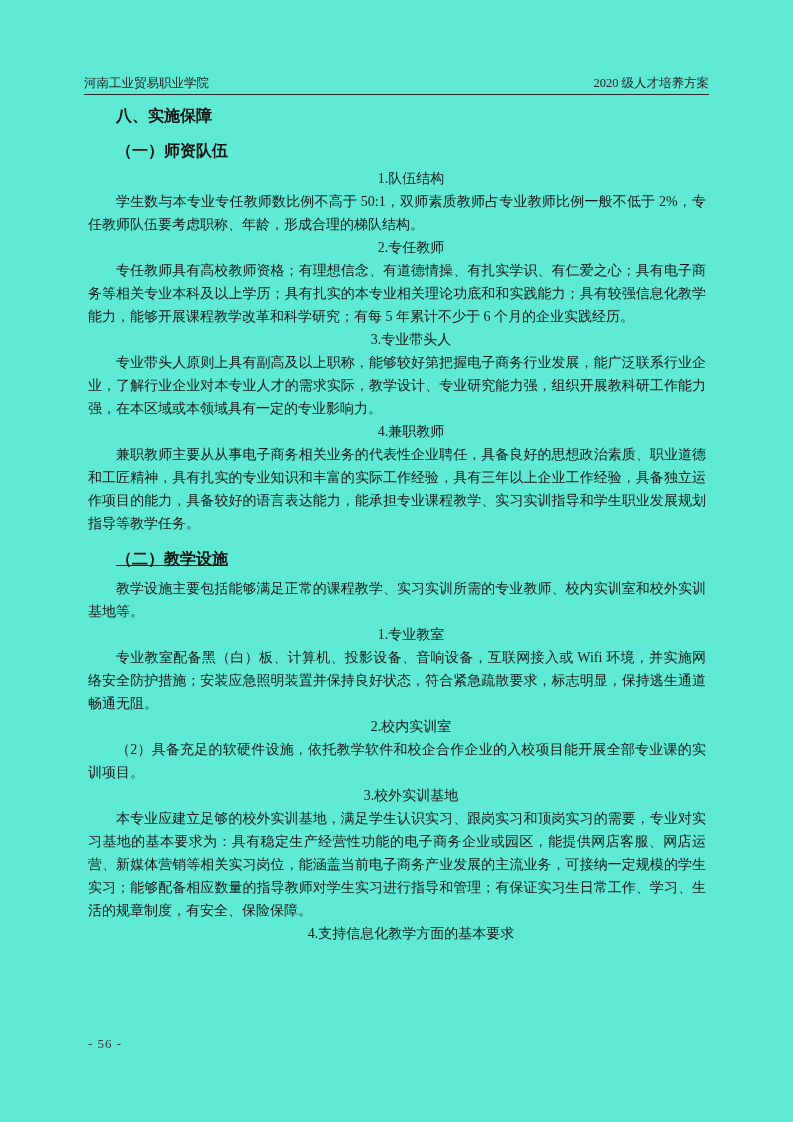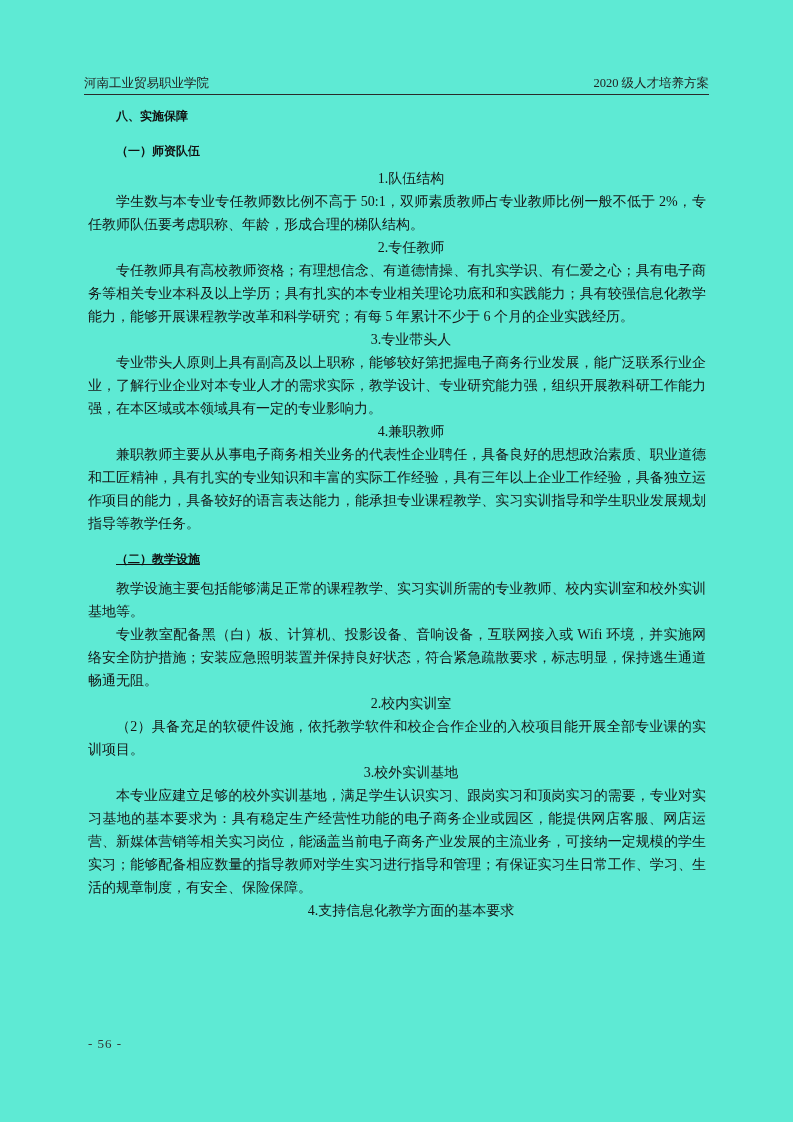--- a/index.html
+++ b/index.html
@@ -38,30 +38,30 @@
     left: 88px;
     width: 618px;
     font-family: "Liberation Serif", serif;
     font-size: 14px;
     line-height: 23px;
     color: #161616;
   }
   .doc-title {
     font-family: "Liberation Sans", sans-serif;
     font-weight: 700;
-    font-size: 12px;
+    font-size: 16px;
     line-height: 24px;
     margin: 2px 0 12px 0;
     padding-left: 28px;
     color: #111111;
   }
   .section-heading {
     font-family: "Liberation Sans", sans-serif;
     font-weight: 700;
-    font-size: 12px;
+    font-size: 16px;
     line-height: 22px;
     margin: 0 0 5px 0;
     padding-left: 28px;
     color: #111111;
   }
   .section-heading.second {
     margin-top: 13px;
     margin-bottom: 7px;
     text-decoration: underline;
   }
@@ -113,20 +113,21 @@
     <p class="sub-item">3.专业带头人</p>
     <p class="para">专业带头人原则上具有副高及以上职称，能够较好第把握电子商务行业发展，能广泛联系行业企业，了解行业企业对本专业人才的需求实际，教学设计、专业研究能力强，组织开展教科研工作能力强，在本区域或本领域具有一定的专业影响力。</p>
 
     <p class="sub-item">4.兼职教师</p>
     <p class="para">兼职教师主要从从事电子商务相关业务的代表性企业聘任，具备良好的思想政治素质、职业道德和工匠精神，具有扎实的专业知识和丰富的实际工作经验，具有三年以上企业工作经验，具备独立运作项目的能力，具备较好的语言表达能力，能承担专业课程教学、实习实训指导和学生职业发展规划指导等教学任务。</p>
 
     <div class="section-heading second">（二）教学设施</div>
 
     <p class="para">教学设施主要包括能够满足正常的课程教学、实习实训所需的专业教师、校内实训室和校外实训基地等。</p>
 
+    <p class="sub-item">1.专业教室</p>
     <p class="para">专业教室配备黑（白）板、计算机、投影设备、音响设备，互联网接入或 Wifi 环境，并实施网络安全防护措施；安装应急照明装置并保持良好状态，符合紧急疏散要求，标志明显，保持逃生通道畅通无阻。</p>
 
     <p class="sub-item">2.校内实训室</p>
     <p class="para">（2）具备充足的软硬件设施，依托教学软件和校企合作企业的入校项目能开展全部专业课的实训项目。</p>
 
     <p class="sub-item">3.校外实训基地</p>
     <p class="para">本专业应建立足够的校外实训基地，满足学生认识实习、跟岗实习和顶岗实习的需要，专业对实习基地的基本要求为：具有稳定生产经营性功能的电子商务企业或园区，能提供网店客服、网店运营、新媒体营销等相关实习岗位，能涵盖当前电子商务产业发展的主流业务，可接纳一定规模的学生实习；能够配备相应数量的指导教师对学生实习进行指导和管理；有保证实习生日常工作、学习、生活的规章制度，有安全、保险保障。</p>
 
     <p class="sub-item">4.支持信息化教学方面的基本要求</p>
 

